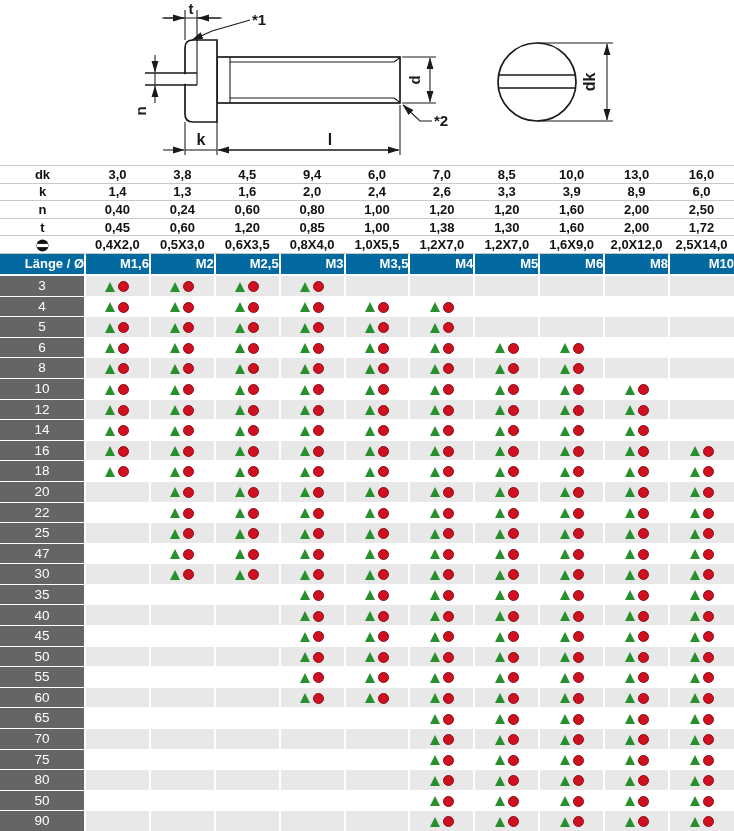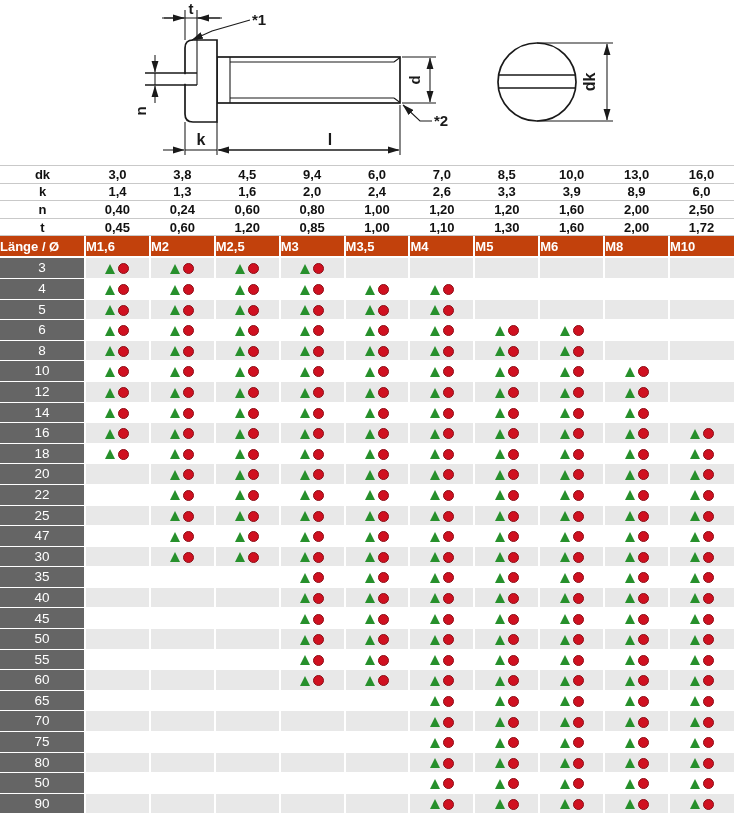--- a/index.html
+++ b/index.html
@@ -5,22 +5,22 @@
   html,body{margin:0;padding:0;}
   body{width:734px;height:831px;background:#ffffff;font-family:"Liberation Sans",sans-serif;overflow:hidden;}
   .drawing{width:734px;height:165px;}
   svg text{font-family:"Liberation Sans",sans-serif;font-weight:bold;fill:#1a1a1a;}
   table{border-collapse:collapse;table-layout:fixed;width:734px;}
   
   #spec-body td{height:16.6px;padding:0;text-align:center;vertical-align:middle;
     font-size:13px;font-weight:bold;color:#111;border-bottom:1px solid #c9c9c9;background:#fff;line-height:1;}
   #spec-body tr:first-child td{border-top:1px solid #c9c9c9;}
   
-  #matrix-header td{height:20px;padding:0;background:#c2410c;color:#fff;font-weight:bold;
-    font-size:13px;text-align:left;vertical-align:middle;border-left:2px solid #fff;
+  #matrix-header td{height:20px;padding:0;background:#0369a1;color:#fff;font-weight:bold;
+    font-size:13px;text-align:right;vertical-align:middle;border-left:2px solid #fff;
     border-bottom:2px solid #fff;line-height:1;}
   #matrix-header td:first-child{border-left:none;}
   
   #matrix-body td{height:19.6px;padding:0;text-align:center;vertical-align:middle;
     border-left:2px solid #fff;border-bottom:1.5px solid #fff;line-height:1;}
   #matrix-body td:first-child{border-left:none;}
   #matrix-body td.len{background:#656565;color:#fff;font-size:13.5px;font-weight:normal;}
   #matrix-body tr.gray td.cell{background:#e8e8e8;}
   #matrix-body tr.white td.cell{background:#ffffff;}
   .pair{display:inline-flex;align-items:center;gap:3px;vertical-align:middle;}
@@ -147,25 +147,41 @@
         <td>2,00</td>
         <td>2,50</td>
       </tr>
       <tr>
         <td>t</td>
         <td>0,45</td>
         <td>0,60</td>
         <td>1,20</td>
         <td>0,85</td>
         <td>1,00</td>
-        <td>1,10</td>
+        <td>1,38</td>
         <td>1,30</td>
         <td>1,60</td>
         <td>2,00</td>
         <td>1,72</td>
+      </tr>
+      <tr>
+        <td><svg width="13" height="13" viewBox="0 0 13 13" style="vertical-align:middle">
+            <circle cx="6.5" cy="6.5" r="6" fill="#111"></circle>
+            <rect x="1" y="4.9" width="11" height="3.2" fill="#fff"></rect>
+          </svg></td>
+        <td>0,4X2,0</td>
+        <td>0,5X3,0</td>
+        <td>0,6X3,5</td>
+        <td>0,8X4,0</td>
+        <td>1,0X5,5</td>
+        <td>1,2X7,0</td>
+        <td>1,2X7,0</td>
+        <td>1,6X9,0</td>
+        <td>2,0X12,0</td>
+        <td>2,5X14,0</td>
       </tr>
     </tbody>
 </table>
 
 <table>
   <colgroup>
     <col style="width:85px">
     <col span="10" style="width:64.9px">
   </colgroup>
   <tbody>

